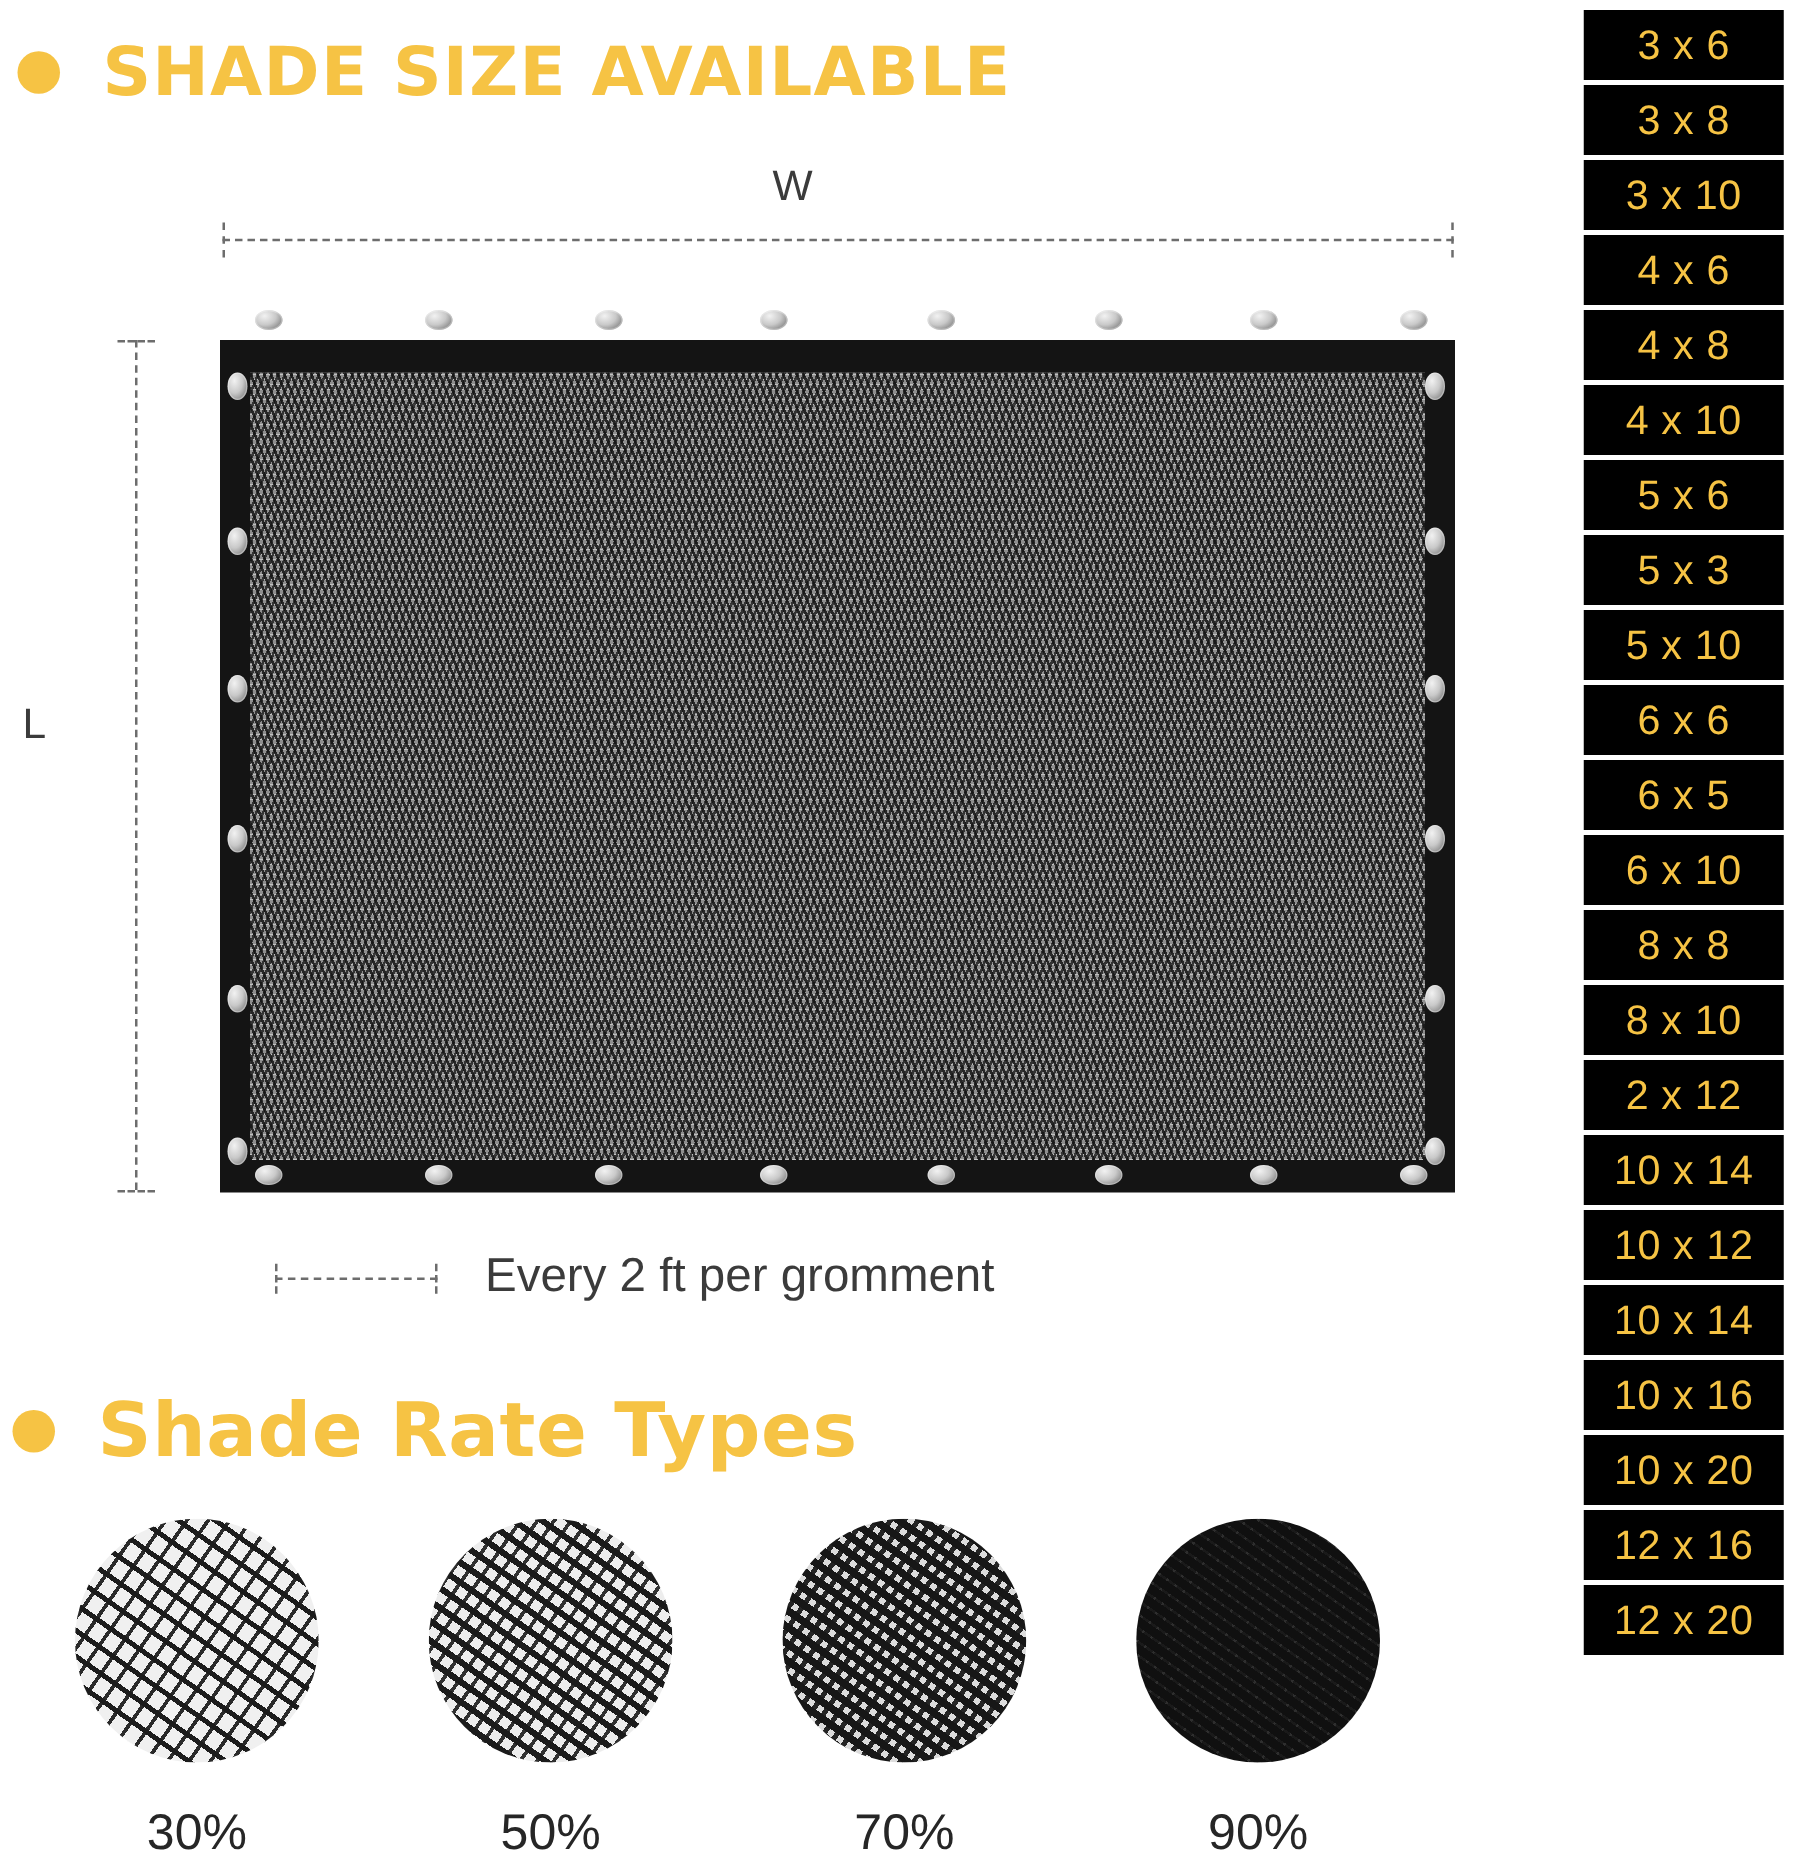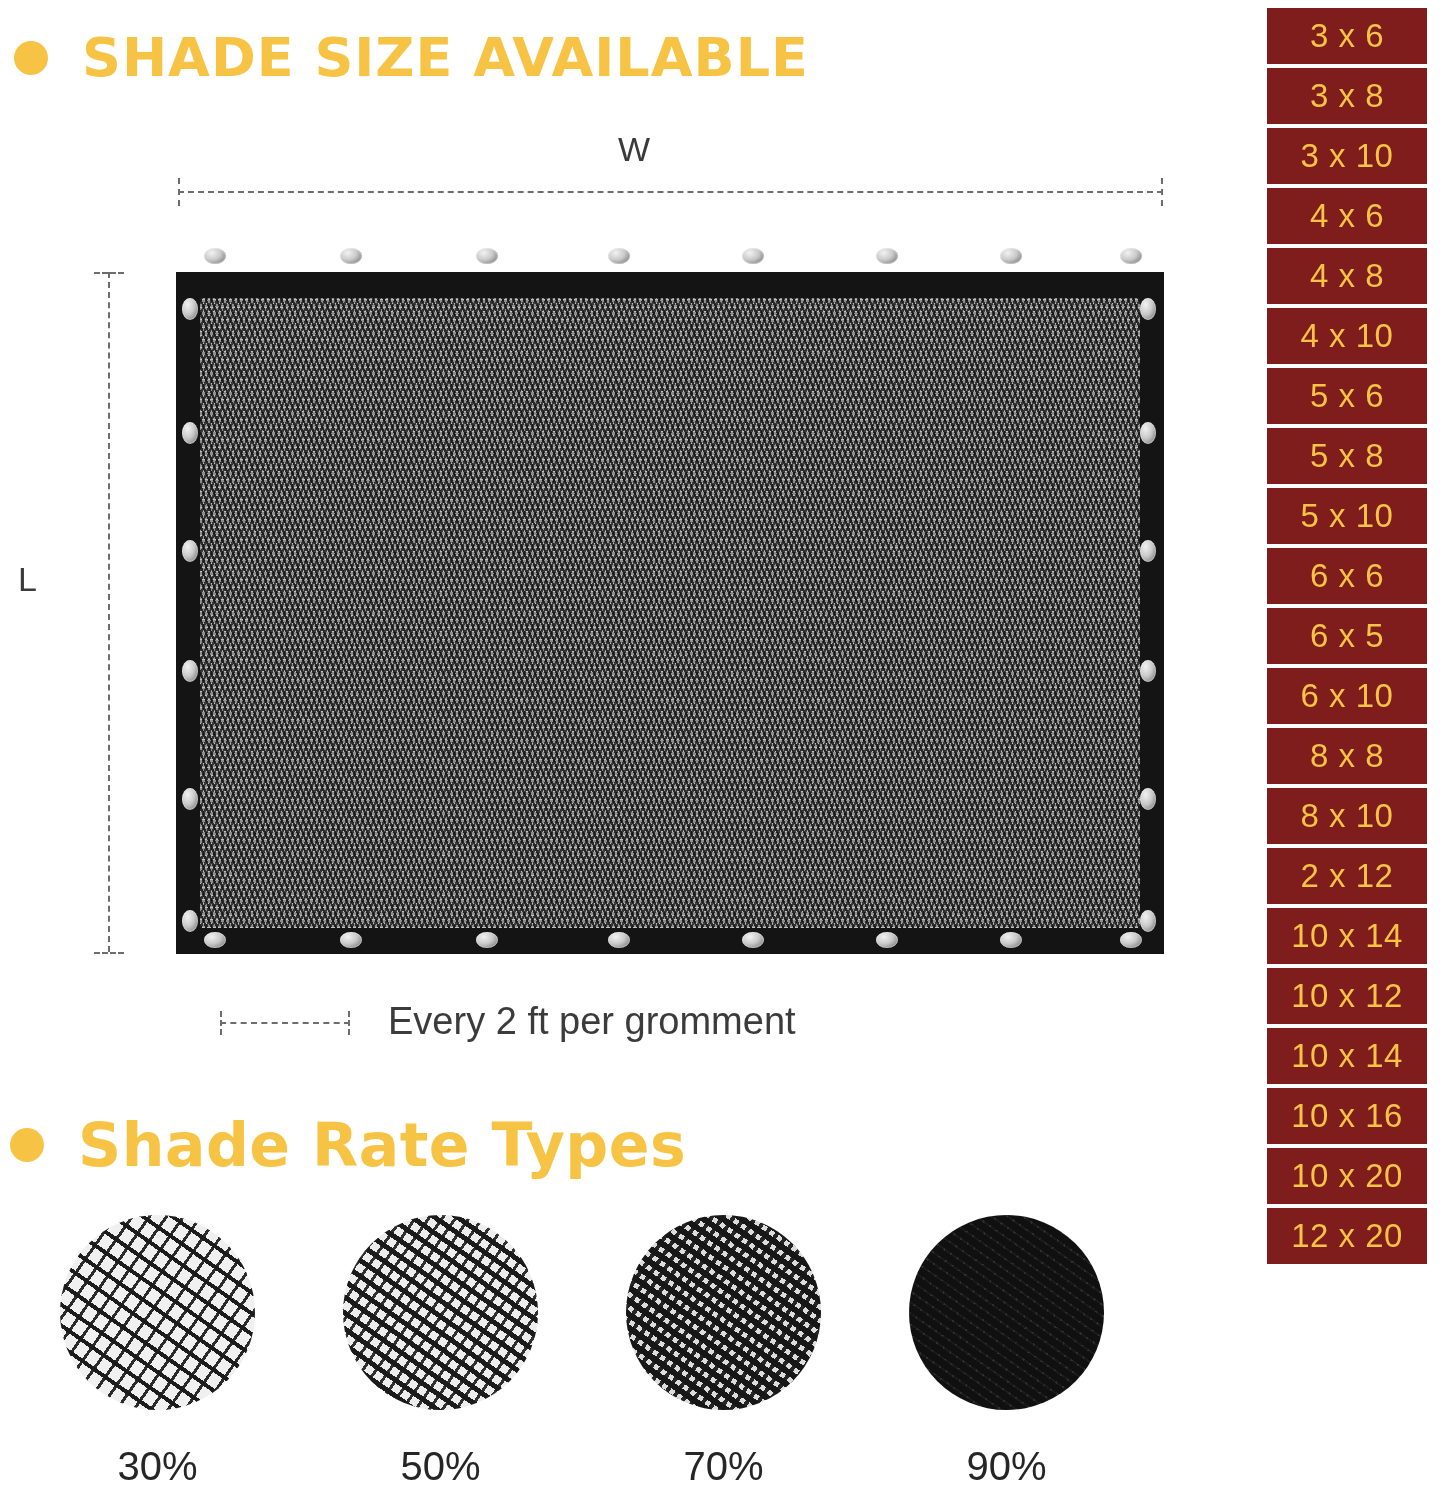--- a/index.html
+++ b/index.html
@@ -235,21 +235,21 @@
     position: absolute;
     right: 18px;
     top: 8px;
     width: 160px;
     display: flex;
     flex-direction: column;
     gap: 4px;
   }
   .size-chip {
     height: 56px;
-    background: #7f1d1d;
+    background: #000000;
     color: #f6c344;
     font-size: 33px;
     font-family: "Liberation Sans", sans-serif;
     display: flex;
     align-items: center;
     justify-content: center;
     letter-spacing: 0.5px;
   }
 </style>
 </head>
@@ -343,27 +343,28 @@
 </div>
 
 <div id="size-list">
   <div class="size-chip">3 x 6</div>
   <div class="size-chip">3 x 8</div>
   <div class="size-chip">3 x 10</div>
   <div class="size-chip">4 x 6</div>
   <div class="size-chip">4 x 8</div>
   <div class="size-chip">4 x 10</div>
   <div class="size-chip">5 x 6</div>
-  <div class="size-chip">5 x 8</div>
+  <div class="size-chip">5 x 3</div>
   <div class="size-chip">5 x 10</div>
   <div class="size-chip">6 x 6</div>
   <div class="size-chip">6 x 5</div>
   <div class="size-chip">6 x 10</div>
   <div class="size-chip">8 x 8</div>
   <div class="size-chip">8 x 10</div>
   <div class="size-chip">2 x 12</div>
   <div class="size-chip">10 x 14</div>
   <div class="size-chip">10 x 12</div>
   <div class="size-chip">10 x 14</div>
   <div class="size-chip">10 x 16</div>
   <div class="size-chip">10 x 20</div>
+  <div class="size-chip">12 x 16</div>
   <div class="size-chip">12 x 20</div>
 </div>
 
 </body></html>

